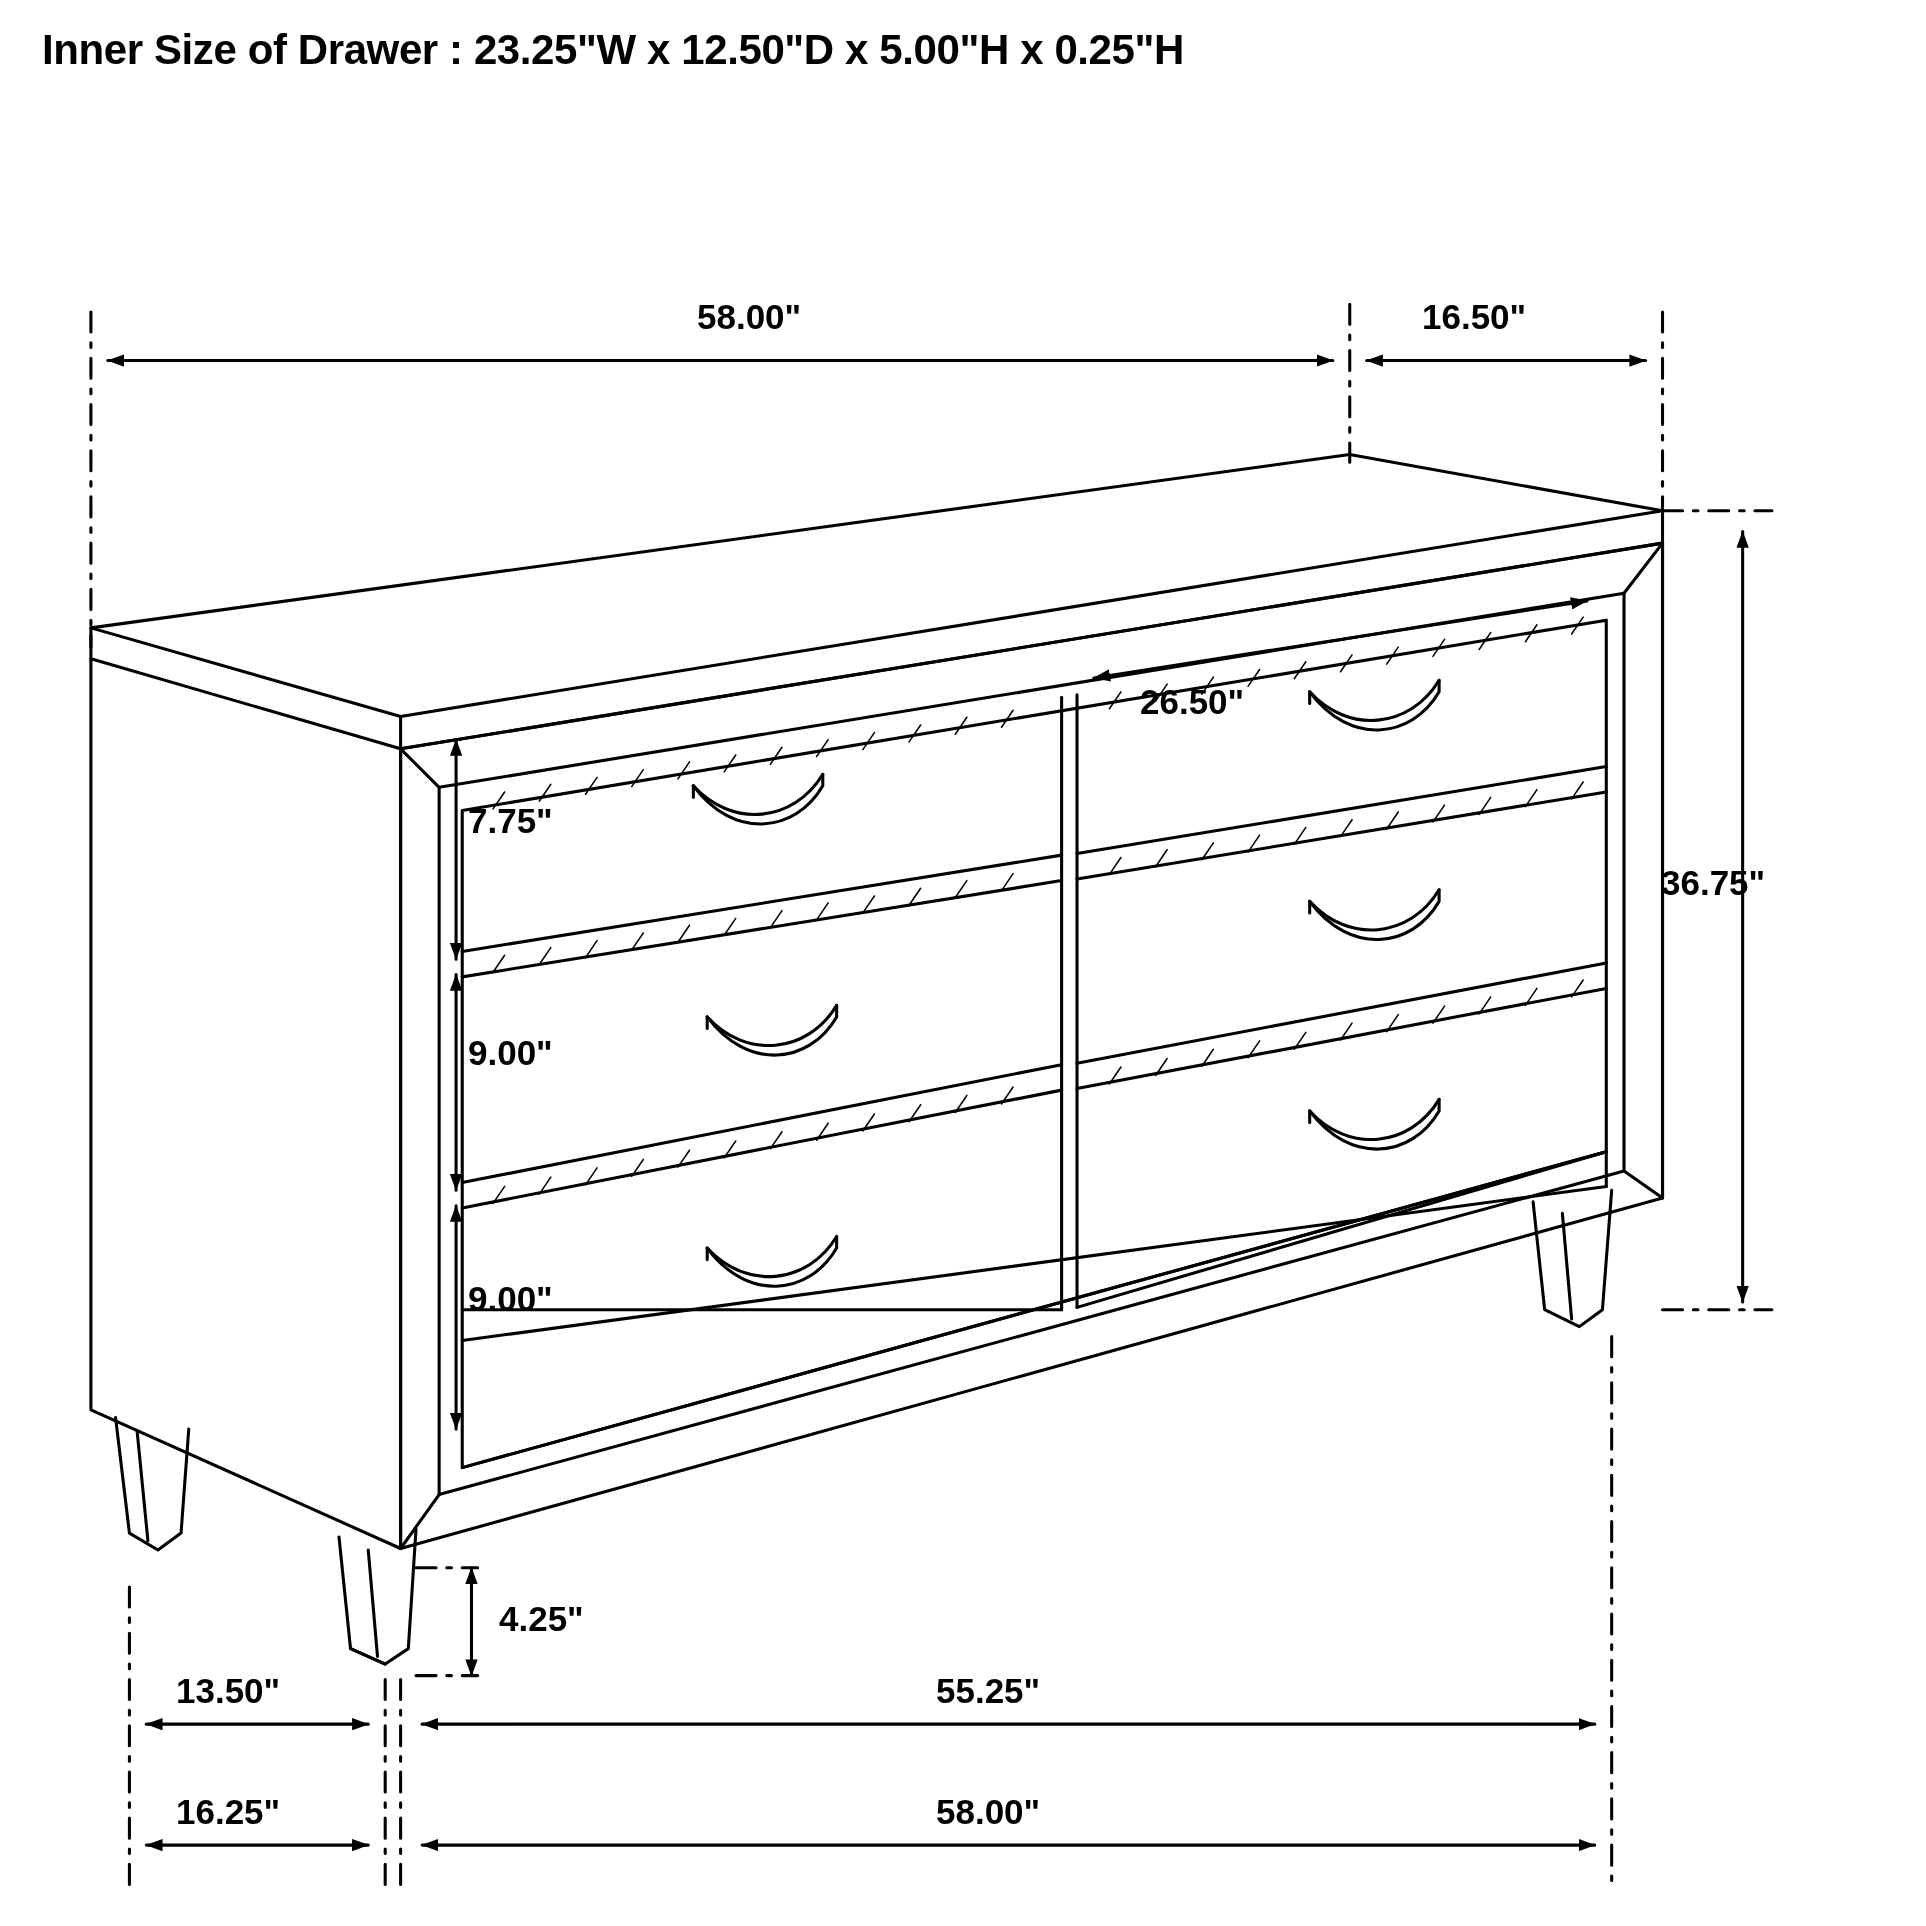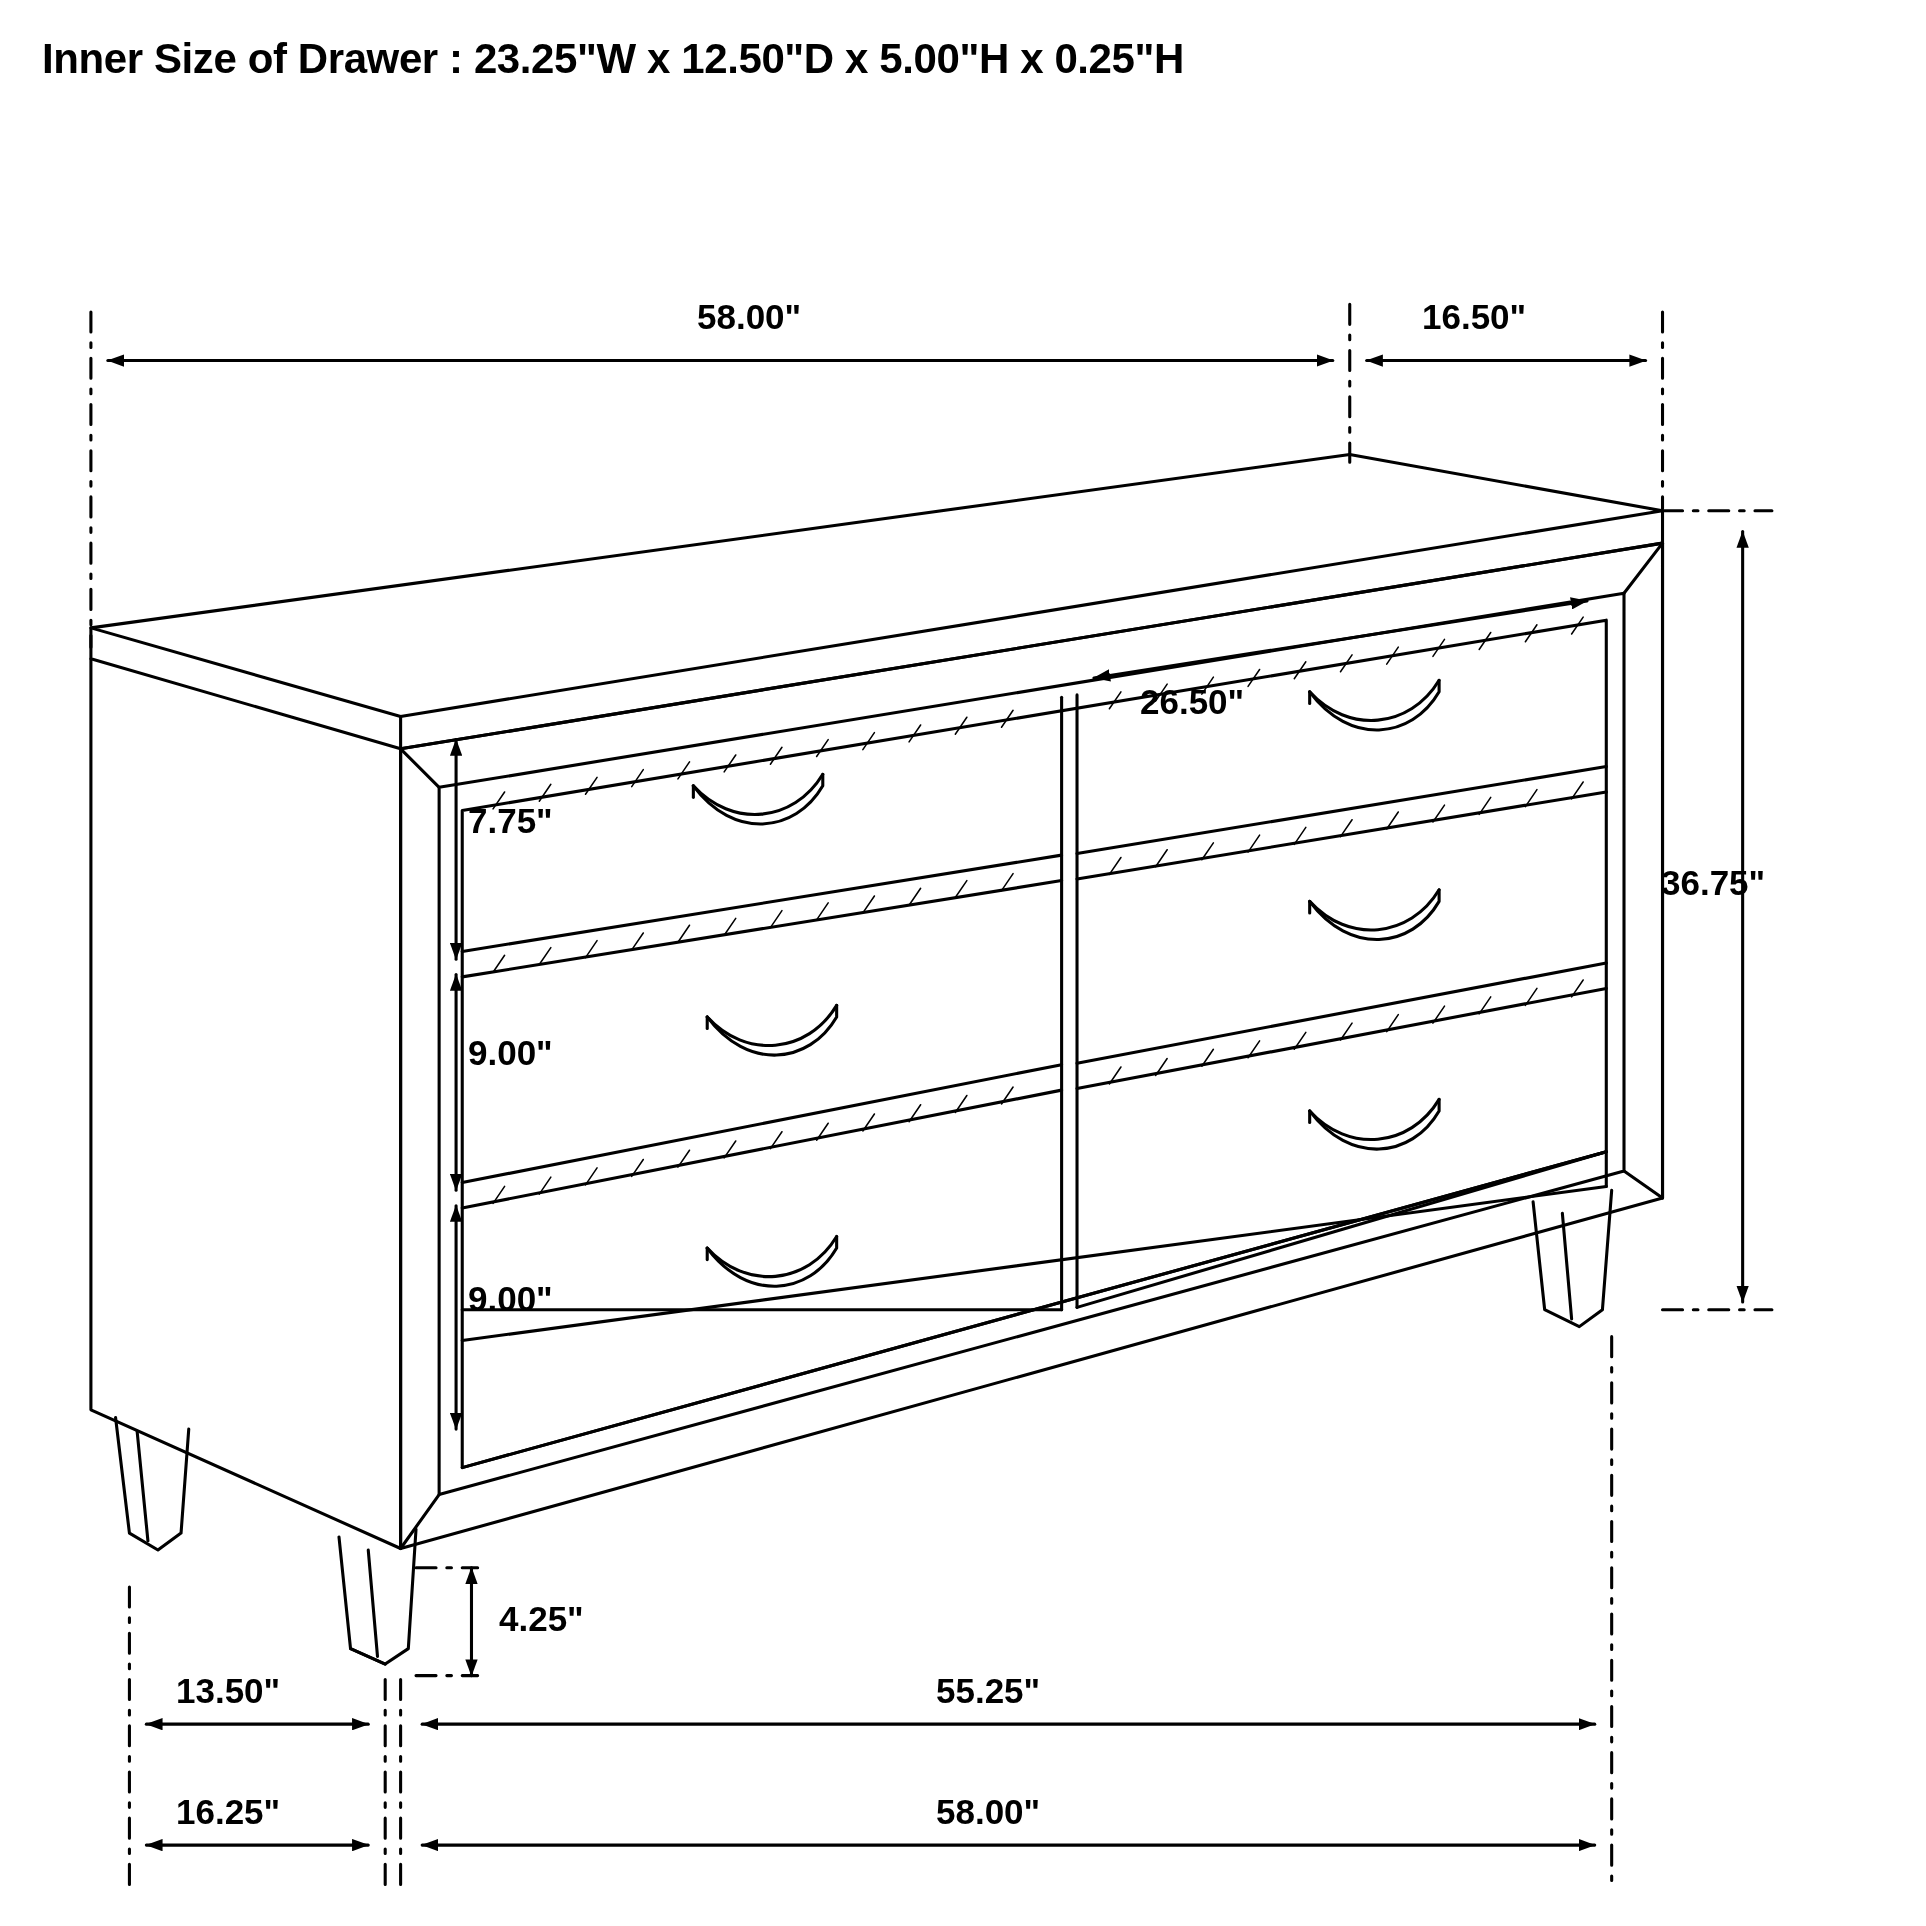--- a/index.html
+++ b/index.html
@@ -15,21 +15,21 @@
     overflow: hidden;
   }
   #page {
     position: relative;
     width: 1926px;
     height: 1926px;
   }
   #title {
     position: absolute;
     left: 42px;
-    top: 35px;
+    top: 26px;
     font-size: 42px;
     font-weight: bold;
     letter-spacing: -0.4px;
     white-space: nowrap;
   }
   #canvas {
     position: absolute;
     left: 0;
     top: 0;
   }

